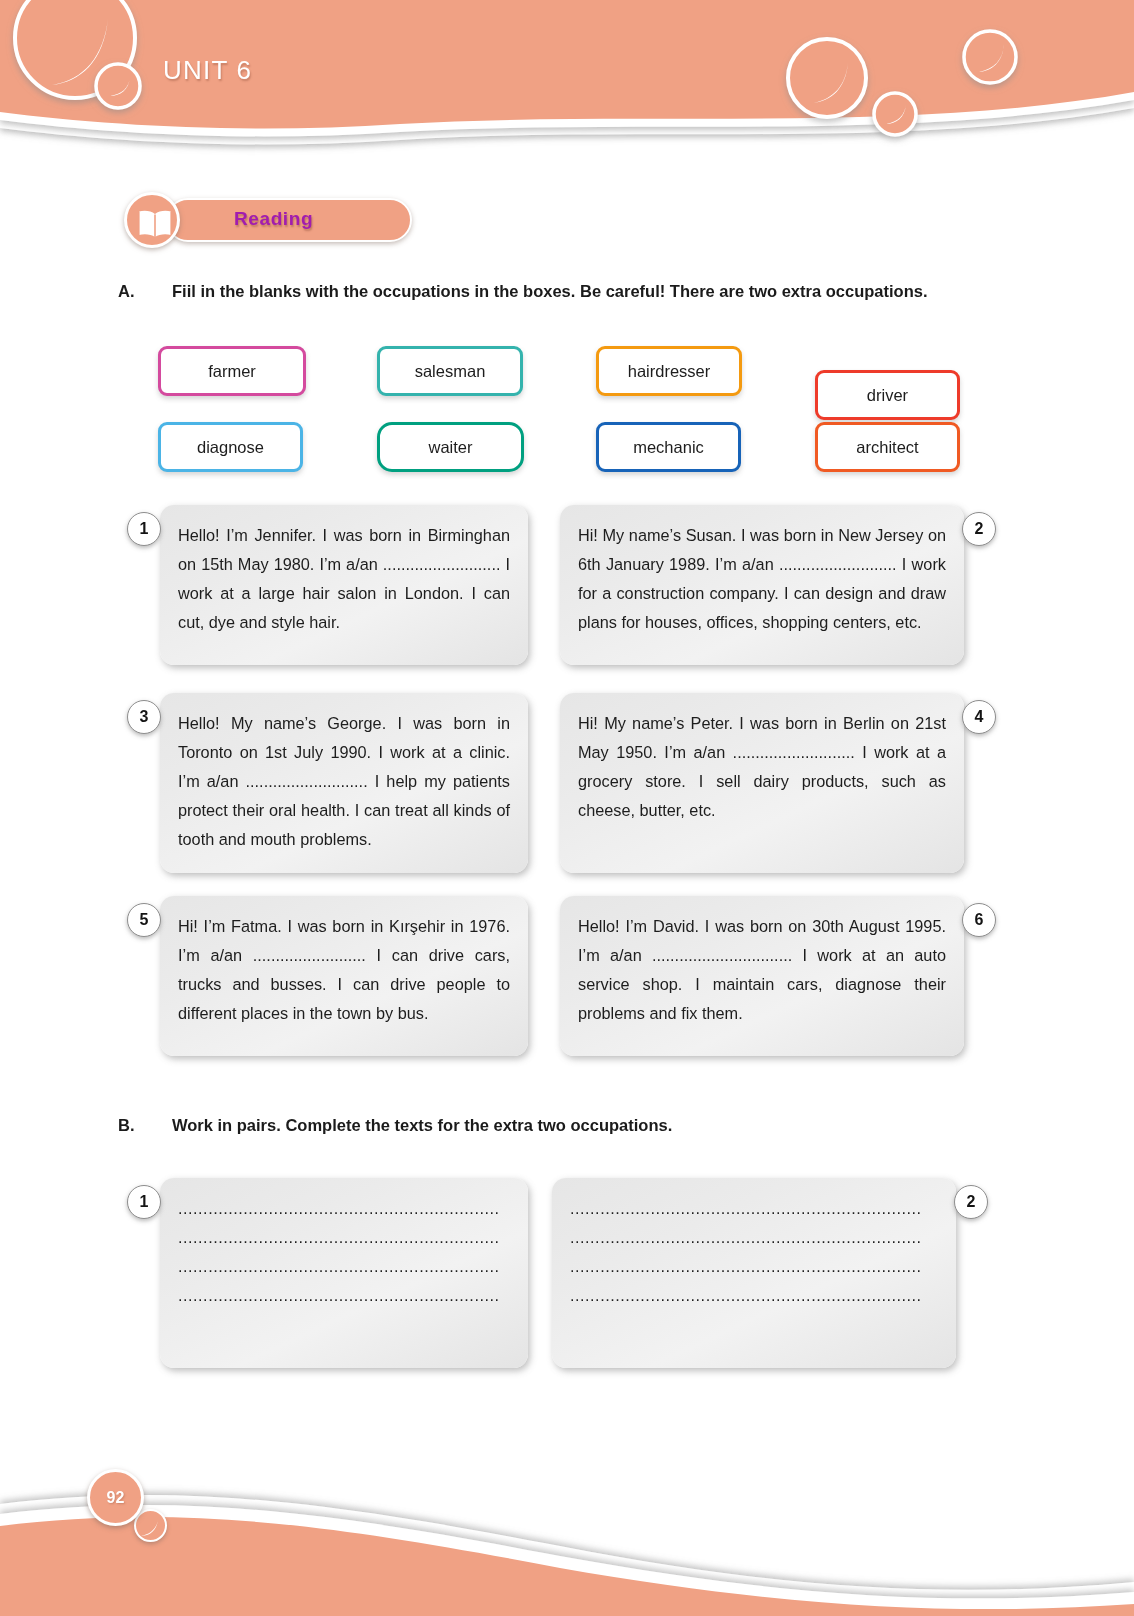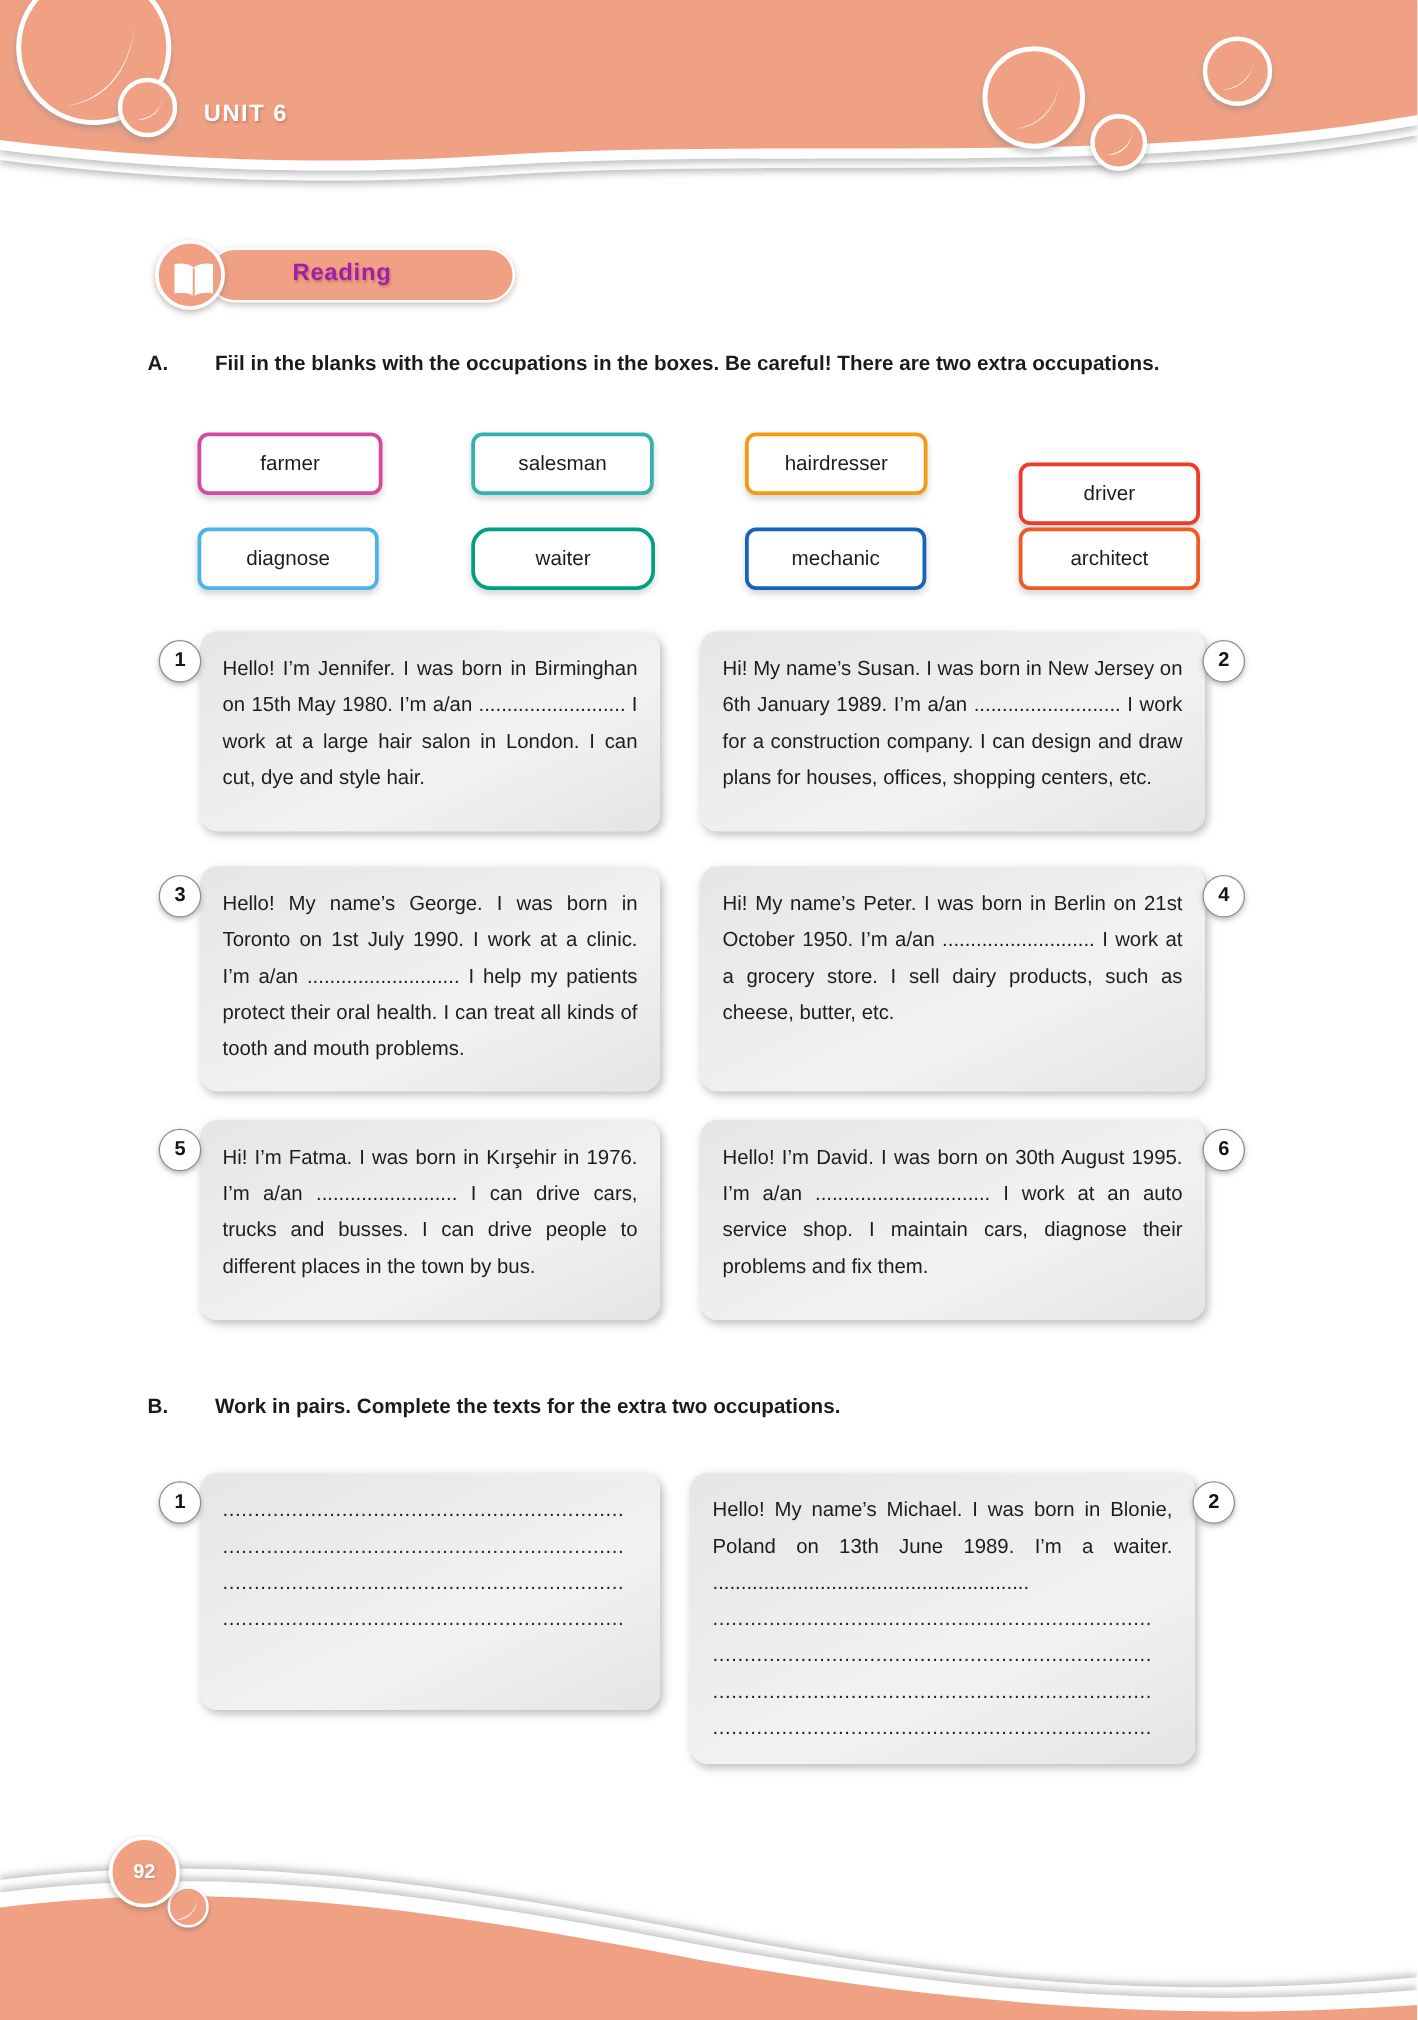--- a/index.html
+++ b/index.html
@@ -20,26 +20,25 @@
     width: 1134px;
     height: 160px;
     overflow: hidden;
   }
   .header-svg { display: block; }
 
   .unit-title {
     position: absolute;
     left: 163px;
     top: 55px;
-    font-size: 19px;
-    font-weight: bold;
+    font-size: 26px;
+    font-weight: normal;
     color: #ffffff;
     letter-spacing: 1.2px;
     text-shadow: 1px 1.5px 2px rgba(120,60,40,0.35);
-    margin-top: 26px;
   }
 
   
   .reading-badge {
     position: absolute;
     left: 124px;
     top: 192px;
     width: 288px;
     height: 56px;
   }
@@ -281,21 +280,21 @@
     <div class="num-badge" style="top: 512px; left: 127px;">1</div>
     <div class="card" style="left: 560px; top: 505px; width: 404px; min-height: 160px;">
       <p>Hi! My name’s Susan. I was born in New Jersey on 6th January 1989. I’m a/an .......................... I work for a construction company. I can design and draw plans for houses, offices, shopping centers, etc.</p>
     </div>
     <div class="num-badge" style="top: 512px; left: 962px;">2</div>
     <div class="card" style="left: 160px; top: 693px; width: 368px; min-height: 180px;">
       <p>Hello! My name’s George. I was born in Toronto on 1st July 1990. I work at a clinic. I’m a/an ........................... I help my patients protect their oral health. I can treat all kinds of tooth and mouth problems.</p>
     </div>
     <div class="num-badge" style="top: 700px; left: 127px;">3</div>
     <div class="card" style="left: 560px; top: 693px; width: 404px; min-height: 180px;">
-      <p>Hi! My name’s Peter. I was born in Berlin on 21st October 1950. I’m a/an ........................... I work at a grocery store. I sell dairy products, such as cheese, butter, etc.</p>
+      <p>Hi! My name’s Peter. I was born in Berlin on 21st May 1950. I’m a/an ........................... I work at a grocery store. I sell dairy products, such as cheese, butter, etc.</p>
     </div>
     <div class="num-badge" style="top: 700px; left: 962px;">4</div>
     <div class="card" style="left: 160px; top: 896px; width: 368px; min-height: 160px;">
       <p>Hi! I’m Fatma. I was born in Kırşehir in 1976. I’m a/an ......................... I can drive cars, trucks and busses. I can drive people to different places in the town by bus.</p>
     </div>
     <div class="num-badge" style="top: 903px; left: 127px;">5</div>
     <div class="card" style="left: 560px; top: 896px; width: 404px; min-height: 160px;">
       <p>Hello! I’m David. I was born on 30th August 1995. I’m a/an ............................... I work at an auto service shop. I maintain cars, diagnose their problems and fix them.</p>
     </div>
     <div class="num-badge" style="top: 903px; left: 962px;">6</div>
@@ -307,21 +306,20 @@
 
 <div id="cards-b">
     <div class="card nojust" style="left: 160px; top: 1178px; width: 368px; min-height: 190px;">
       <span class="dotline">................................................................</span>
       <span class="dotline">................................................................</span>
       <span class="dotline">................................................................</span>
       <span class="dotline">................................................................</span>
     </div>
     <div class="num-badge" style="top: 1185px; left: 127px;">1</div>
     <div class="card nojust" style="left: 552px; top: 1178px; width: 404px; min-height: 190px;">
-      <p style="text-align: justify;">Hello! My name’s Michael. I was born in Blonie, Poland on 13th June 1989. I’m a waiter. ........................................................</p>
       <span class="dotline">......................................................................</span>
       <span class="dotline">......................................................................</span>
       <span class="dotline">......................................................................</span>
       <span class="dotline">......................................................................</span>
     </div>
     <div class="num-badge" style="top: 1185px; left: 954px;">2</div>
   </div>
 
 <div class="footer-wrap">
   <svg width="1134" height="230" viewBox="0 0 1134 230">

